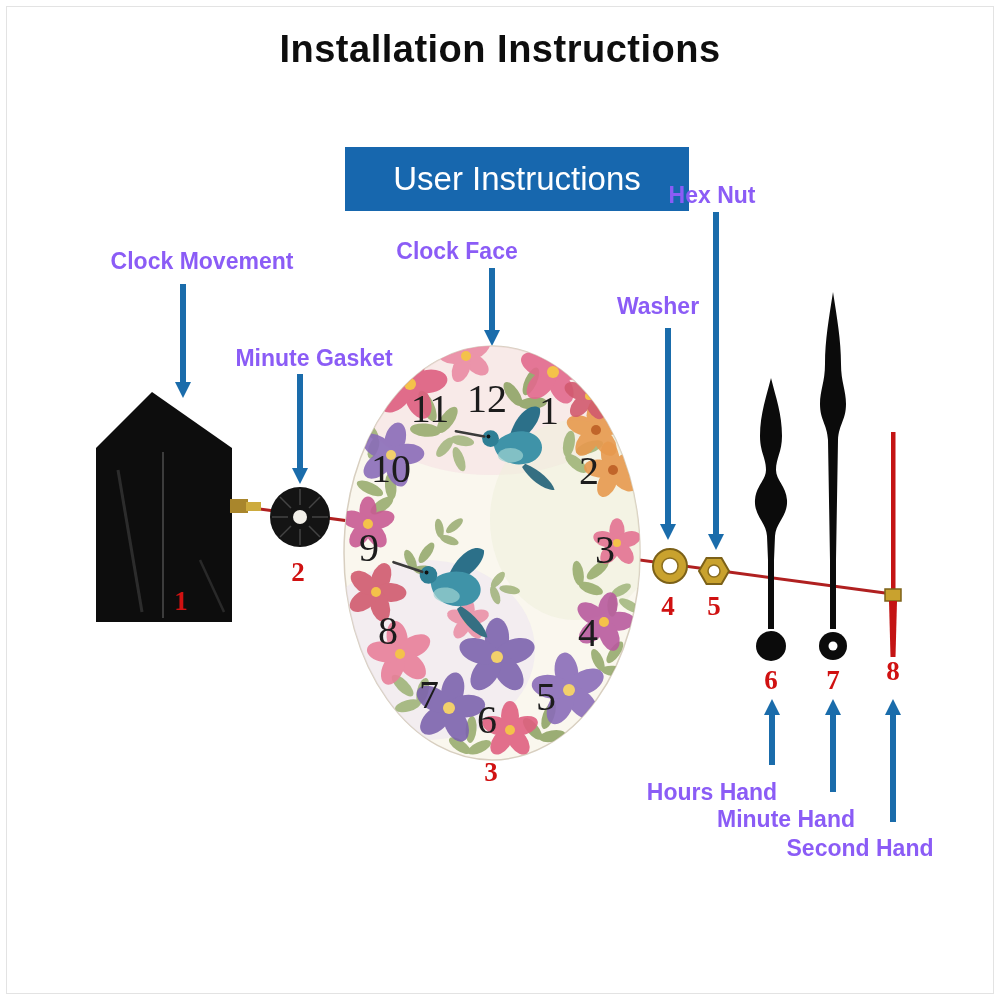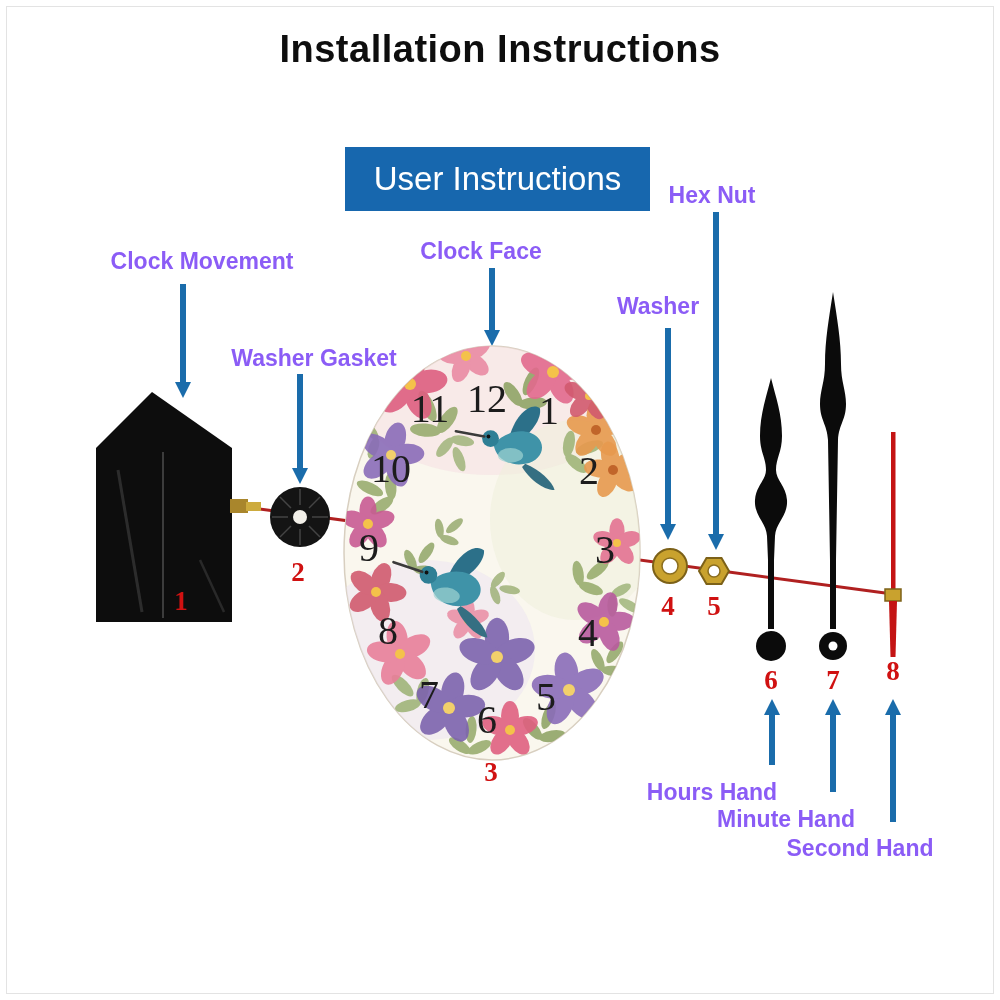--- a/index.html
+++ b/index.html
@@ -1,21 +1,21 @@
 <!DOCTYPE html>
 <html><head>
 <meta charset="utf-8">
 <style>
   * { margin:0; padding:0; box-sizing:border-box; }
   html,body { width:1000px; height:1000px; background:#ffffff; font-family:"Liberation Sans", sans-serif; }
   .sheet { position:relative; width:1000px; height:1000px; background:#ffffff; overflow:hidden; }
   .frame { position:absolute; inset:6px; border:1px solid #e3e3e3; pointer-events:none; }
   .title { position:absolute; top:28px; left:0; width:100%; text-align:center;
            font-size:38px; font-weight:800; color:#0e0e0e; letter-spacing:0.5px; }
-  .banner { position:absolute; left:345px; top:147px; width:305px; height:64px;
+  .banner { position:absolute; left:345px; top:147px; width:344px; height:64px;
             background:#1767ae; color:#ffffff; font-size:33px; font-weight:500;
             display:flex; align-items:center; justify-content:center; }
   .lbl { position:absolute; transform:translateX(-50%); font-size:23px; font-weight:700;
          color:#8b5cf6; white-space:nowrap; }
   .pn  { position:absolute; transform:translate(-50%,-50%); font-size:27px; font-weight:700;
          color:#d01111; font-family:"Liberation Serif", serif; }
   svg.diagram { position:absolute; left:0; top:0; }
   .arrow line { stroke:#1a6cab; stroke-width:6; }
   .arrow polygon { fill:#1a6cab; }
   .numeral { font-family:"Liberation Serif", serif; font-size:40px; fill:#1c1c1c; }
@@ -23,22 +23,22 @@
 </head>
 <body>
 
 <div class="sheet">
   <div class="frame"></div>
 
   <h1 class="title">Installation Instructions</h1>
   <div class="banner">User Instructions</div>
 
   <div class="lbl" style="left:182px; top:248px;margin-left:20px;">Clock Movement</div>
-  <div class="lbl" style="left:314px; top:345px;">Washer Gasket</div>
-  <div class="lbl" style="left:481px; top:238px;">Clock Face</div>
+  <div class="lbl" style="left:314px; top:345px;">Minute Gasket</div>
+  <div class="lbl" style="left:457px; top:238px;">Clock Face</div>
   <div class="lbl" style="left:658px; top:293px;">Washer</div>
   <div class="lbl" style="left:712px; top:182px;">Hex Nut</div>
   <div class="lbl" style="left:712px; top:779px;">Hours Hand</div>
   <div class="lbl" style="left:786px; top:806px;">Minute Hand</div>
   <div class="lbl" style="left:860px; top:835px;">Second Hand</div>
 
   <svg class="diagram" width="1000" height="1000" viewBox="0 0 1000 1000">
     <defs>
       <clipPath id="faceClip">
           <ellipse cx="492" cy="553" rx="148" ry="207"></ellipse>

